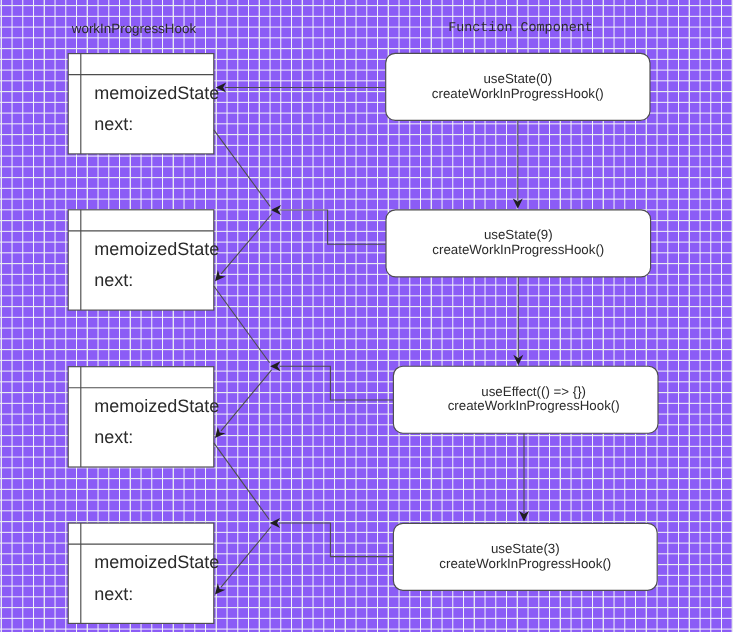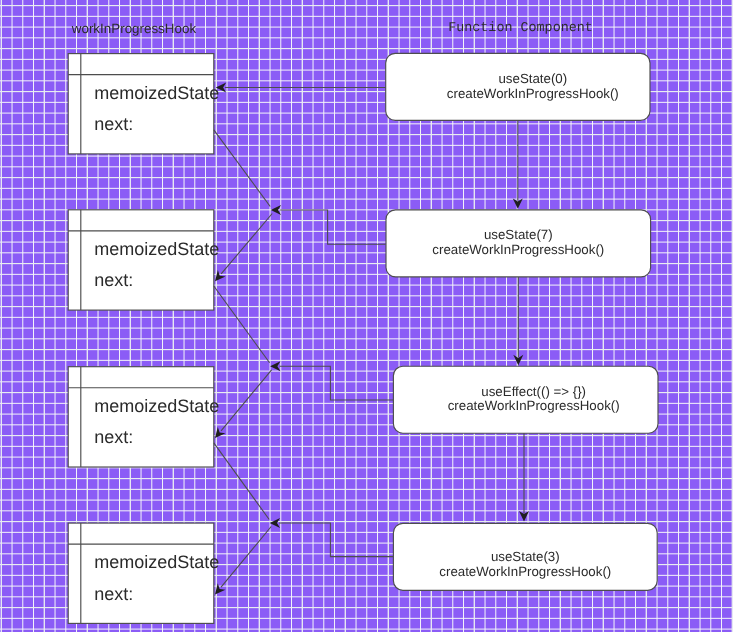--- a/index.html
+++ b/index.html
@@ -87,18 +87,18 @@
 
   <div id="labels">
       <div class="celltext" style="left: 94.3px; top: 83.5px;">memoizedState</div>
       <div class="celltext" style="left: 94.3px; top: 115.2px;">next:</div>
       <div class="celltext" style="left: 94.3px; top: 239.7px;">memoizedState</div>
       <div class="celltext" style="left: 94.3px; top: 271.4px;">next:</div>
       <div class="celltext" style="left: 94.3px; top: 396.6px;">memoizedState</div>
       <div class="celltext" style="left: 94.3px; top: 428.3px;">next:</div>
       <div class="celltext" style="left: 94.3px; top: 553px;">memoizedState</div>
       <div class="celltext" style="left: 94.3px; top: 584.7px;">next:</div>
-      <div class="calltext" style="left: 385.7px; width: 264.3px; top: 71.7px; padding-left: 15px;"><span>useState(0)</span><br><span>createWorkInProgressHook()</span></div>
-      <div class="calltext" style="left: 386px; width: 264.6px; top: 228.2px;"><span>useState(7)</span><br><span>createWorkInProgressHook()</span></div>
+      <div class="calltext" style="left: 385.7px; width: 264.3px; top: 71.7px;"><span>useState(0)</span><br><span>createWorkInProgressHook()</span></div>
+      <div class="calltext" style="left: 386px; width: 264.6px; top: 228.2px;"><span>useState(9)</span><br><span>createWorkInProgressHook()</span></div>
       <div class="calltext" style="left: 393.4px; width: 264.6px; top: 384.5px; padding-left: 8px;"><span>useEffect(() =&gt; {})</span><br><span>createWorkInProgressHook()</span></div>
-      <div class="calltext" style="left: 393.4px; width: 263.8px; top: 541.6px; margin-top: 8px;"><span>useState(3)</span><br><span>createWorkInProgressHook()</span></div>
+      <div class="calltext" style="left: 393.4px; width: 263.8px; top: 541.6px;"><span>useState(3)</span><br><span>createWorkInProgressHook()</span></div>
     </div>
 </div>
 
 </body></html>

